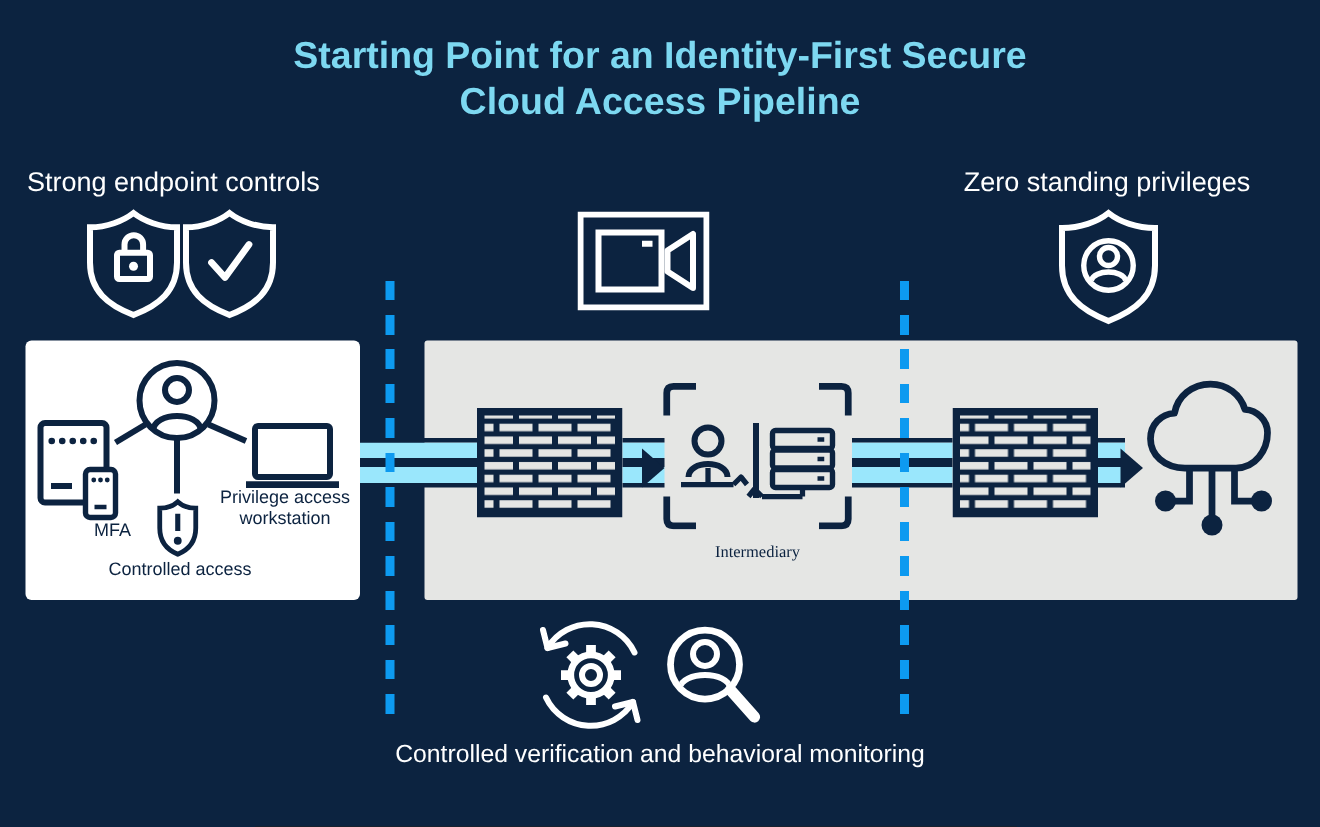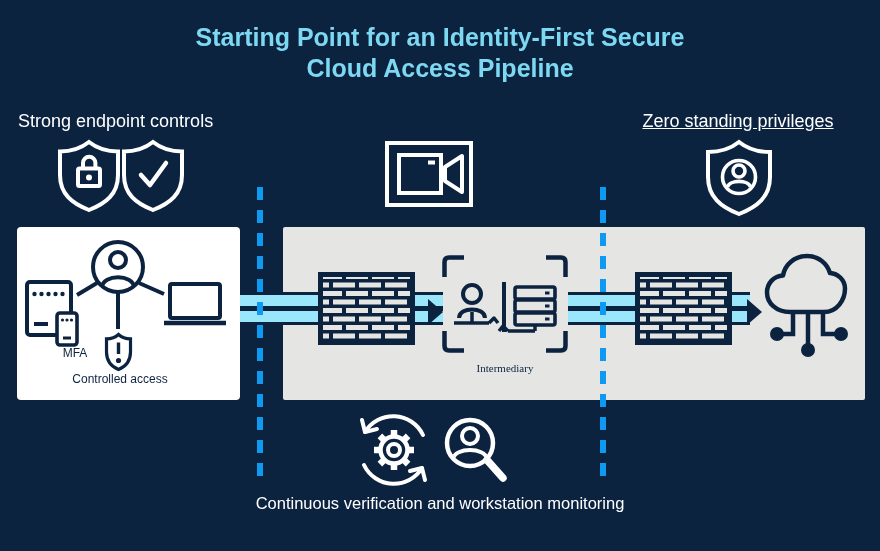--- a/index.html
+++ b/index.html
@@ -57,21 +57,21 @@
 <body>
 
 <div class="canvas">
 
   <div class="abs sec-label" style="left:18px;top:111px;">Strong endpoint controls</div>
 
   <div class="abs title">
     <div>Starting Point for an Identity-First Secure</div>
     <div>Cloud Access Pipeline</div>
   </div>
-  <div class="abs sec-label" style="left:638px;top:111px;width:200px;text-align:center;text-decoration:underline;">Zero standing privileges</div>
+  <div class="abs sec-label" style="left:638px;top:111px;width:200px;text-align:center;">Zero standing privileges</div>
 
   <svg class="icon-svg" style="left:56px;top:139px;" width="66" height="74" viewBox="0 0 66 74">
     <path d="M33 3 C26 8.5 15 12.5 4 12.5 V36 C4 55 16 64.5 33 71 C50 64.5 62 55 62 36 V12.5 C51 12.5 40 8.5 33 3 Z" fill="none" stroke="#fff" stroke-width="4"></path>
     <path d="M27 29.5 V24 a6.2 6.2 0 0 1 12.4 0 V29.5" fill="none" stroke="#fff" stroke-width="4"></path>
     <rect x="22" y="29.5" width="22" height="17.5" rx="1.5" fill="none" stroke="#fff" stroke-width="4"></rect>
     <circle cx="33" cy="38.5" r="3" fill="#fff"></circle>
   </svg>
 
   <svg class="icon-svg" style="left:120px;top:139px;" width="66" height="74" viewBox="0 0 66 74">
     <path d="M33 3 C26 8.5 15 12.5 4 12.5 V36 C4 55 16 64.5 33 71 C50 64.5 62 55 62 36 V12.5 C51 12.5 40 8.5 33 3 Z" fill="none" stroke="#fff" stroke-width="4"></path>
@@ -208,20 +208,21 @@
     </g>
 
     <g transform="translate(88,106)">
       <path d="M13.5 1.5 C10.8 4 6.2 5.8 1.5 5.8 V19 C1.5 28.5 6.3 33.5 13.5 36.5 C20.7 33.5 25.5 28.5 25.5 19 V5.8 C20.8 5.8 16.2 4 13.5 1.5 Z" fill="none" stroke="#0c2340" stroke-width="3.2"></path>
       <line x1="13.5" y1="9.5" x2="13.5" y2="21" stroke="#0c2340" stroke-width="3.4"></line>
       <circle cx="13.5" cy="27.5" r="2.6" fill="#0c2340"></circle>
     </g>
   </svg>
 
   <div class="box-label" style="left:27px;top:346px;width:40px;margin-left:28px;">MFA</div>
+  <div class="box-label" style="left:137px;top:324px;width:106px;">Privilege access workstation</div>
   <div class="box-label" style="left:60px;top:372px;width:120px;">Controlled access</div>
 
   <svg class="icon-svg" style="left:353px;top:410px;" width="84" height="80" viewBox="0 0 84 80">
     <g stroke="#fff" fill="none">
       <circle cx="41" cy="40" r="13.5" stroke-width="4.5"></circle>
       <circle cx="41" cy="40" r="6" stroke-width="4"></circle>
       <g stroke-width="6.5">
         <line x1="54.5" y1="40" x2="61" y2="40"></line>
         <line x1="50.5" y1="49.5" x2="55.1" y2="54.1"></line>
         <line x1="41" y1="53.5" x2="41" y2="60"></line>
@@ -245,15 +246,15 @@
       <clipPath id="magclip">
           <circle cx="29" cy="33" r="21"></circle>
         </clipPath>
     </defs>
     <circle cx="29" cy="33" r="23" fill="none" stroke="#fff" stroke-width="4.5"></circle>
     <circle cx="29" cy="26" r="8" fill="none" stroke="#fff" stroke-width="4"></circle>
     <path d="M12 49 C14 37 44 37 46 49" fill="none" stroke="#fff" stroke-width="4" clip-path="url(#magclip)"></path>
     <line x1="46" y1="50" x2="62" y2="68" stroke="#fff" stroke-width="7.5" stroke-linecap="round"></line>
   </svg>
 
-  <div class="footer-caption">Continuous verification and workstation monitoring</div>
+  <div class="footer-caption">Controlled verification and behavioral monitoring</div>
 
 </div>
 
 </body></html>

